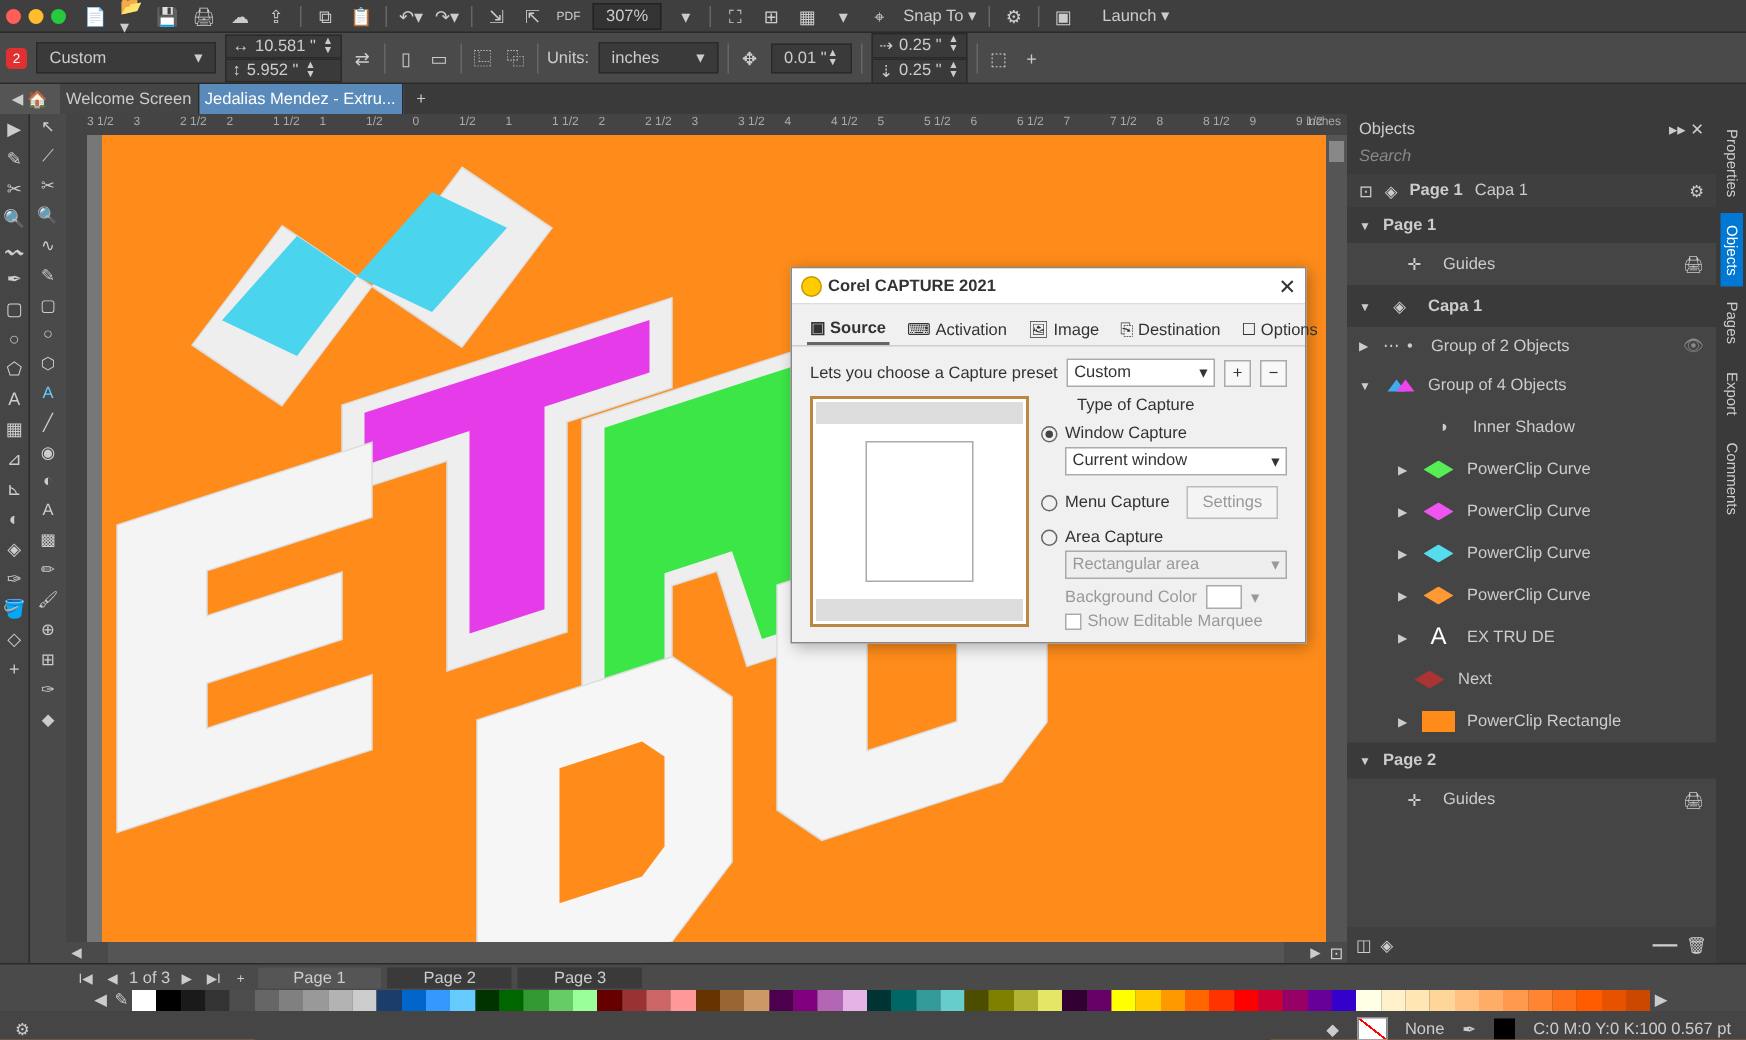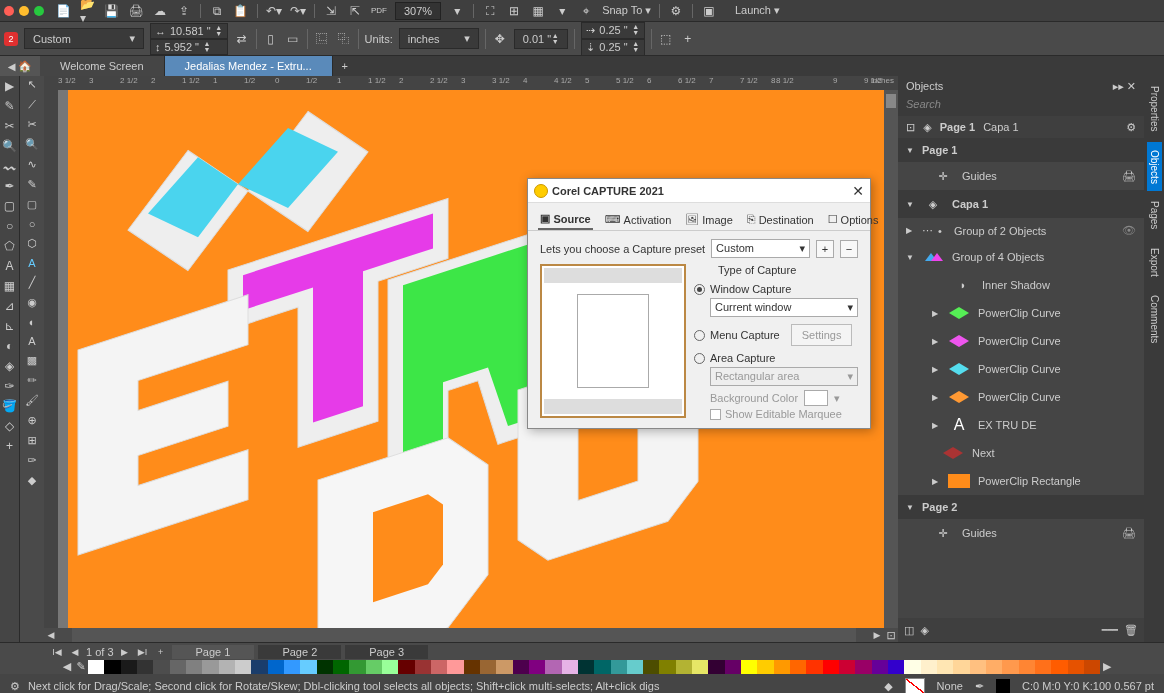--- a/index.html
+++ b/index.html
@@ -12,21 +12,21 @@
 .zoom-box { background: #333; padding: 2px 8px; border: 1px solid #222; }
 .launch { padding: 2px 10px; color: #ccc; }
 .topbar2 { height: 34px; background: #4a4a4a; display: flex; align-items: center; padding: 0 4px; gap: 6px; border-bottom: 1px solid #2a2a2a; }
 .badge2 { width: 14px; height: 14px; background: #e03030; color: white; border-radius: 3px; font-size: 9px; display: flex; align-items: center; justify-content: center; }
 .combo { background: #3a3a3a; border: 1px solid #2a2a2a; padding: 3px 8px; min-width: 120px; display: flex; justify-content: space-between; align-items: center; }
 .dims { display: flex; flex-direction: column; gap: 0; }
 .dims > div { display: flex; align-items: center; gap: 4px; font-size: 10px; background: #3a3a3a; padding: 1px 4px; border: 1px solid #2a2a2a; }
 .spin { width: 8px; font-size: 7px; text-align: center; line-height: 6px; }
 .tabbar { height: 20px; background: #3a3a3a; display: flex; align-items: stretch; }
 .hometab { width: 40px; background: #555; display: flex; align-items: center; justify-content: center; gap: 3px; }
-.tab { padding: 0 20px; display: flex; align-items: center; border-right: 1px solid #2a2a2a; cursor: pointer; }
+.tab { padding: 0 4px; display: flex; align-items: center; border-right: 1px solid #2a2a2a; cursor: pointer; }
 .tab.active { background: #5a8aba; color: white; }
 .tab:not(.active) { background: #454545; }
 .addtab { width: 24px; display: flex; align-items: center; justify-content: center; }
 .main { display: flex; height: 566px; }
 .ltools { width: 20px; background: #454545; display: flex; flex-direction: column; align-items: center; padding-top: 2px; gap: 4px; border-right: 1px solid #2a2a2a; }
 .ltools .tool { width: 16px; height: 16px; font-size: 12px; display: flex; align-items: center; justify-content: center; cursor: pointer; }
 .ltools2 { width: 24px; background: #4a4a4a; display: flex; flex-direction: column; align-items: center; padding-top: 2px; gap: 7px; }
 .canvas-wrap { flex: 1; display: flex; flex-direction: column; position: relative; }
 .ruler-h { height: 14px; background: #444; font-size: 8px; position: relative; overflow: hidden; }
 .ruler-h .tick { position: absolute; top: 0; font-size: 8px; color: #aaa; }
@@ -260,21 +260,21 @@
         <span class="tick" style="left: 448px;">3 1/2</span>
         <span class="tick" style="left: 479px;">4</span>
         <span class="tick" style="left: 510px;">4 1/2</span>
         <span class="tick" style="left: 541px;">5</span>
         <span class="tick" style="left: 572px;">5 1/2</span>
         <span class="tick" style="left: 603px;">6</span>
         <span class="tick" style="left: 634px;">6 1/2</span>
         <span class="tick" style="left: 665px;">7</span>
         <span class="tick" style="left: 696px;">7 1/2</span>
         <span class="tick" style="left: 727px;">8</span>
-        <span class="tick" style="left: 732px; text-align: center;">8 1/2</span>
+        <span class="tick" style="left: 758px; text-align: center;">8 1/2</span>
         <span class="tick" style="left: 789px;">9</span>
         <span class="tick" style="left: 820px;">9 1/2</span>
       </div>
     <div class="body-row">
       <div class="ruler-v"></div>
       <div class="canvas-scroll">
         <div class="artboard">
 
           <svg width="840" height="540" viewBox="0 0 840 540" style="position:absolute;left:0;top:0">
 
@@ -540,21 +540,20 @@
     <span class="sw" style="background: rgb(255, 112, 26);"></span>
     <span class="sw" style="background: rgb(255, 92, 0);"></span>
     <span class="sw" style="background: rgb(230, 82, 0);"></span>
     <span class="sw" style="background: rgb(204, 71, 0);"></span>
     <span style="width: 14px; text-align: center;">▶</span>
   </div>
 
 <div class="status">
   <div class="status-left">
     <span>⚙</span>
-    <span>Next click for Drag/Scale; Second click for Rotate/Skew; Dbl-clicking tool selects all objects; Shift+click multi-selects; Alt+click digs</span>
   </div>
   <div class="status-right">
     <span>◆</span>
     <span class="fill-none"></span>
     <span>None</span>
     <span>✒</span>
     <span style="width:14px;height:14px;background:#000;display:inline-block"></span>
     <span>C:0 M:0 Y:0 K:100 0.567 pt</span>
   </div>
 </div>

